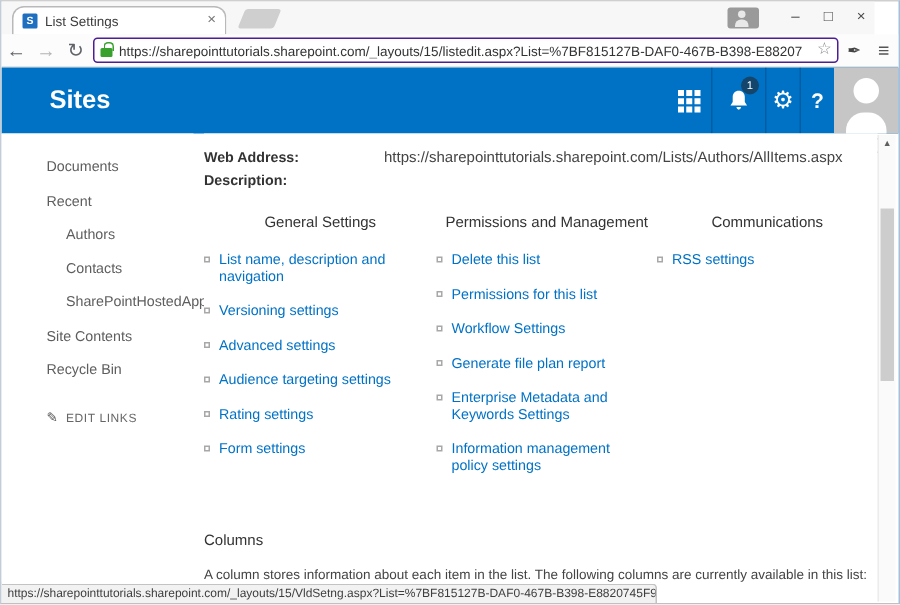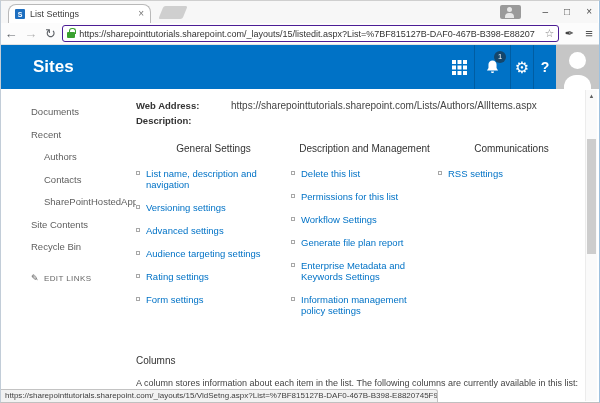--- a/index.html
+++ b/index.html
@@ -1,21 +1,21 @@
 <!DOCTYPE html>
 <html style="--suite-blue: #0072C6; --link-blue: #0072C6;"><head>
 <meta charset="utf-8">
 <style>
   * { margin:0; padding:0; box-sizing:border-box; font-family:"Liberation Sans", sans-serif; }
   html,body { background:#fff; }
   .window{ position:relative; width:600px; height:403px; overflow:hidden; background:#fff;
     border-top:1px solid #cfcfcf; border-left:1px solid #c2cdd8; border-right:1px solid #9fc1de; border-bottom:1px solid #c0c0c0;}
 
   
-  .titlebar{ position:absolute; top:0; left:0; right:1px; height:22px; background:#f7f7f7; }
+  .titlebar{ position:absolute; top:0; left:0; right:16px; height:22px; background:#f7f7f7; }
   .tab{ position:absolute; left:7px; top:3px; width:143px; height:19px; background:#fff;
     border:1px solid #b9b9b9; border-bottom:none; border-radius:8px 8px 0 0;
     display:flex; align-items:center; padding:0 6px; gap:5px;}
   .favicon{ width:10px; height:10px; background:#1e6fc0; color:#fff; font-size:7px; font-weight:bold;
     display:flex; align-items:center; justify-content:center; border-radius:1px; flex:0 0 auto;}
   .tab-title{ font-size:9px; color:#3c3c3c; flex:1; white-space:nowrap; overflow:hidden;}
   .tab-close{ font-size:10px; color:#777; line-height:10px; }
   .newtab{ position:absolute; left:160px; top:5px; width:24px; height:13px; background:#cfcfcf;
     transform:skewX(-22deg); border-radius:2px;}
   .wctrls{ position:absolute; right:6px; top:0; height:22px; display:flex; align-items:center; gap:16px;}
@@ -67,21 +67,21 @@
   .focus-box::after{ content:''; position:absolute; left:-2px; right:-2px; top:2px; bottom:2px; background:#fff;}
 
   
   .sidebar{ position:absolute; top:88px; left:0; width:128px; bottom:14px; padding:18px 0 0 30px; background:#fff;}
   .navitem{ font-size:9.5px; color:#5e5e5e; margin-bottom:12.5px; line-height:10px; cursor:pointer; white-space:nowrap;}
   .navitem.indent{ margin-left:13px;}
   .editlinks{ margin-top:21px; font-size:8px; color:#666; letter-spacing:.4px; display:flex; gap:5px; align-items:center;}
   .pencil{ font-size:9px; color:#555;}
 
   .main{ position:absolute; top:88px; left:135px; right:14px; bottom:14px; background:#fff; padding-top:11px;}
-  .kvrow{ display:flex; margin-bottom:4px;}
+  .kvrow{ display:flex; margin-bottom:4px;gap:25px;}
   .kvlabel{ width:95px; font-size:9.5px; font-weight:bold; color:#333;}
   .kvvalue{ font-size:10px; color:#444;}
 
   .settings-cols{ display:flex; margin-top:17px;}
   .sgroup{ flex:0 0 auto;}
   .sgroup:nth-child(1){ width:155px;}
   .sgroup:nth-child(2){ width:147px;}
   .sgroup:nth-child(3){ flex:1;}
   .sghead{ font-size:10px; color:#333; margin-bottom:14px;text-align:center;}
   .slink{ position:relative; padding-left:10px; margin-bottom:12px; margin-right:12px;
@@ -207,21 +207,21 @@
     <div class="sgroup">
           <div class="sghead">General Settings</div>
           <div class="slink"><span class="bullet"></span><span class="slink-text">List name, description and navigation</span></div>
           <div class="slink"><span class="bullet"></span><span class="slink-text">Versioning settings</span></div>
           <div class="slink"><span class="bullet"></span><span class="slink-text">Advanced settings</span></div>
           <div class="slink"><span class="bullet"></span><span class="slink-text">Audience targeting settings</span></div>
           <div class="slink"><span class="bullet"></span><span class="slink-text">Rating settings</span></div>
           <div class="slink"><span class="bullet"></span><span class="slink-text">Form settings</span></div>
         </div>
         <div class="sgroup">
-          <div class="sghead">Description and Management</div>
+          <div class="sghead">Permissions and Management</div>
           <div class="slink"><span class="bullet"></span><span class="slink-text">Delete this list</span></div>
           <div class="slink"><span class="bullet"></span><span class="slink-text">Permissions for this list</span></div>
           <div class="slink"><span class="bullet"></span><span class="slink-text">Workflow Settings</span></div>
           <div class="slink"><span class="bullet"></span><span class="slink-text">Generate file plan report</span></div>
           <div class="slink"><span class="bullet"></span><span class="slink-text">Enterprise Metadata and Keywords Settings</span></div>
           <div class="slink"><span class="bullet"></span><span class="slink-text">Information management policy settings</span></div>
         </div>
         <div class="sgroup">
           <div class="sghead">Communications</div>
           <div class="slink"><span class="bullet"></span><span class="slink-text">RSS settings</span></div>

